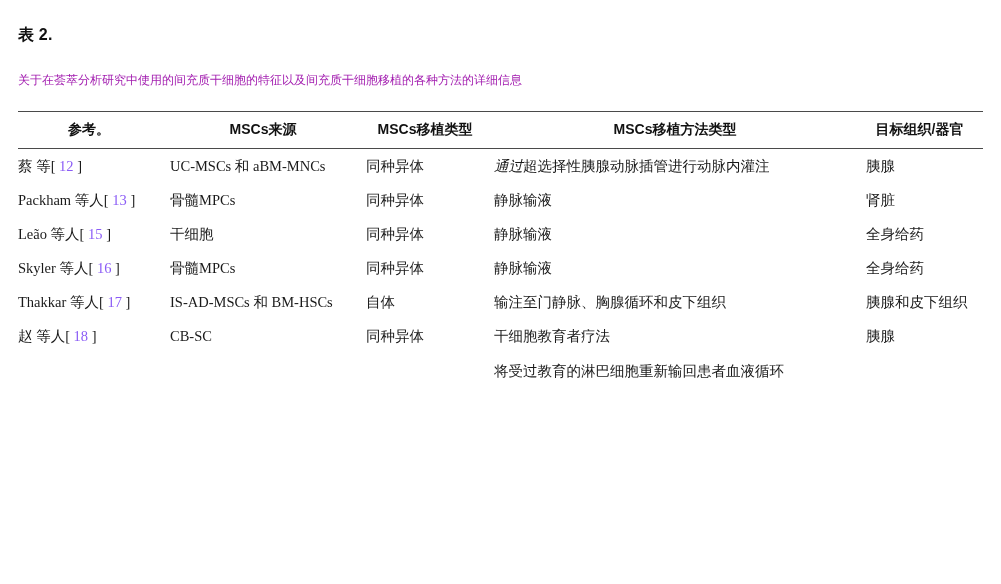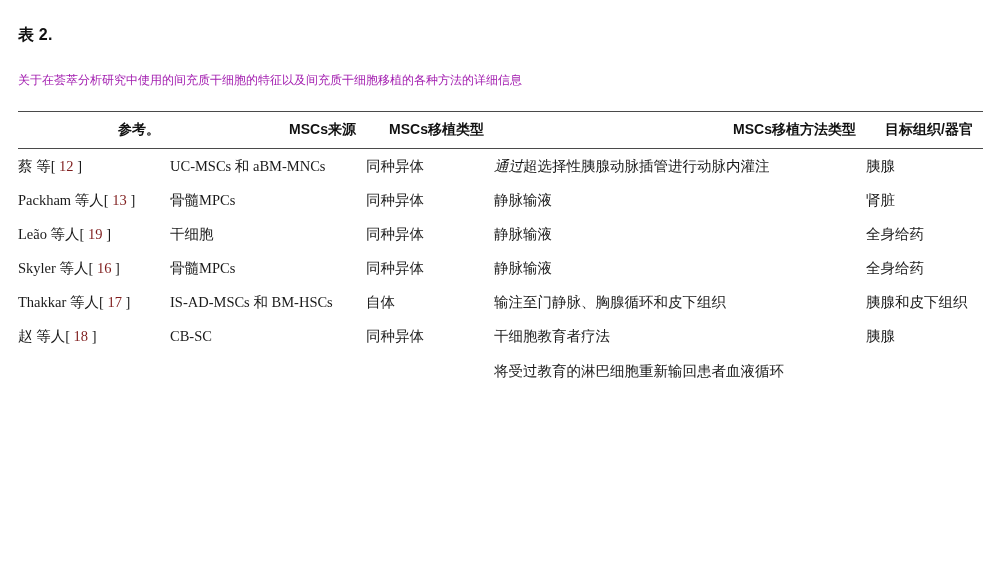--- a/index.html
+++ b/index.html
@@ -39,21 +39,21 @@
   table.data {
     width: 965px;
     border-collapse: collapse;
     margin-top: 22px;
     font-size: 14.5px;
   }
   table.data thead th {
     font-family: "Liberation Sans", sans-serif;
     font-weight: bold;
     font-size: 14px;
-    text-align: right;
+    text-align: center;
     vertical-align: bottom;
     padding: 9px 10px 9px 0;
     border-top: 1.5px solid #4a4a4a;
     border-bottom: 1.5px solid #4a4a4a;
     color: #111;
     white-space: nowrap;
     margin-left: 40px;
   }
   table.data tbody td {
     vertical-align: top;
@@ -64,21 +64,21 @@
   table.data tbody tr.last-row td {
     border-bottom: 1.5px solid #4a4a4a;
   }
   .col-ref    { width: 152px; }
   .col-source { width: 196px; }
   .col-type   { width: 128px; }
   .col-method { width: 372px; }
   .col-target { width: 117px; }
 
   .reflink {
-    color: #7f1d1d;
+    color: #8b5cf6;
     text-decoration: none;
   }
   .bracket { color: #1a1a1a; }
   .ital { font-style: italic; text-align: right; }
   .subline td {
     padding-top: 2px;
     padding-bottom: 10px;
   }
 </style>
 </head>
@@ -125,21 +125,21 @@
         </td>
         <td>骨髓MPCs</td>
         <td>同种异体</td>
         <td><span class="ital"></span><span>静脉输液</span></td>
         <td>肾脏</td>
       </tr>
 
 
       <tr>
         <td>
-          <span>Leão 等人</span><span class="bracket">[</span>&nbsp;<a class="reflink" href="#">19</a>&nbsp;<span class="bracket">]</span>
+          <span>Leão 等人</span><span class="bracket">[</span>&nbsp;<a class="reflink" href="#">15</a>&nbsp;<span class="bracket">]</span>
         </td>
         <td>干细胞</td>
         <td>同种异体</td>
         <td><span class="ital"></span><span>静脉输液</span></td>
         <td>全身给药</td>
       </tr>
 
       <tr>
         <td>
           <span>Skyler 等人</span><span class="bracket">[</span>&nbsp;<a class="reflink" href="#">16</a>&nbsp;<span class="bracket">]</span>

